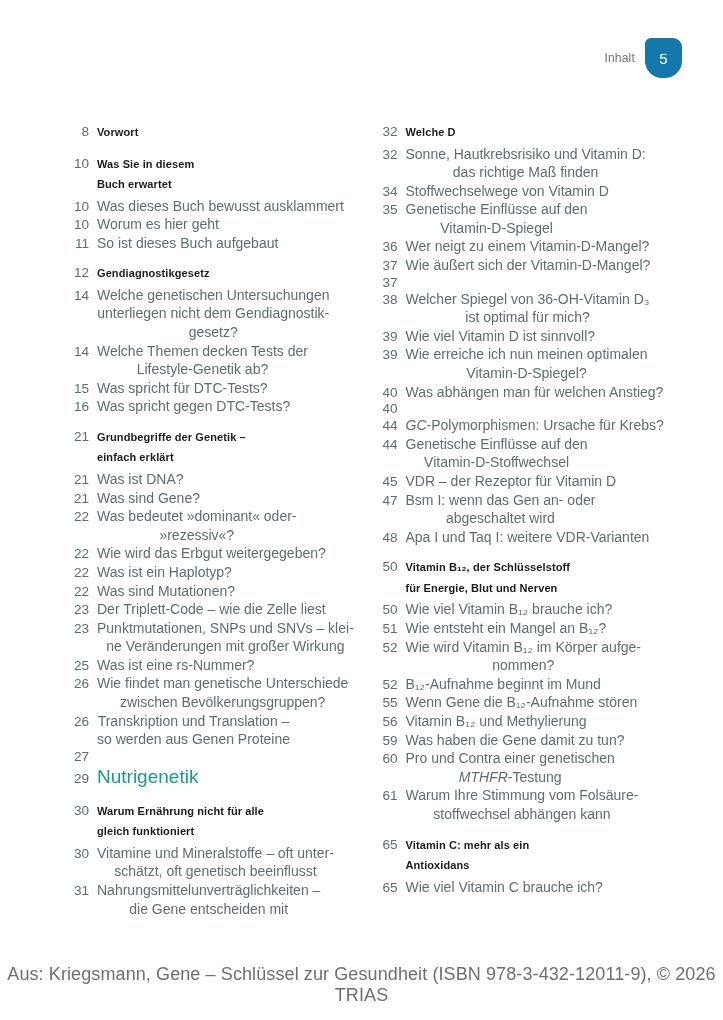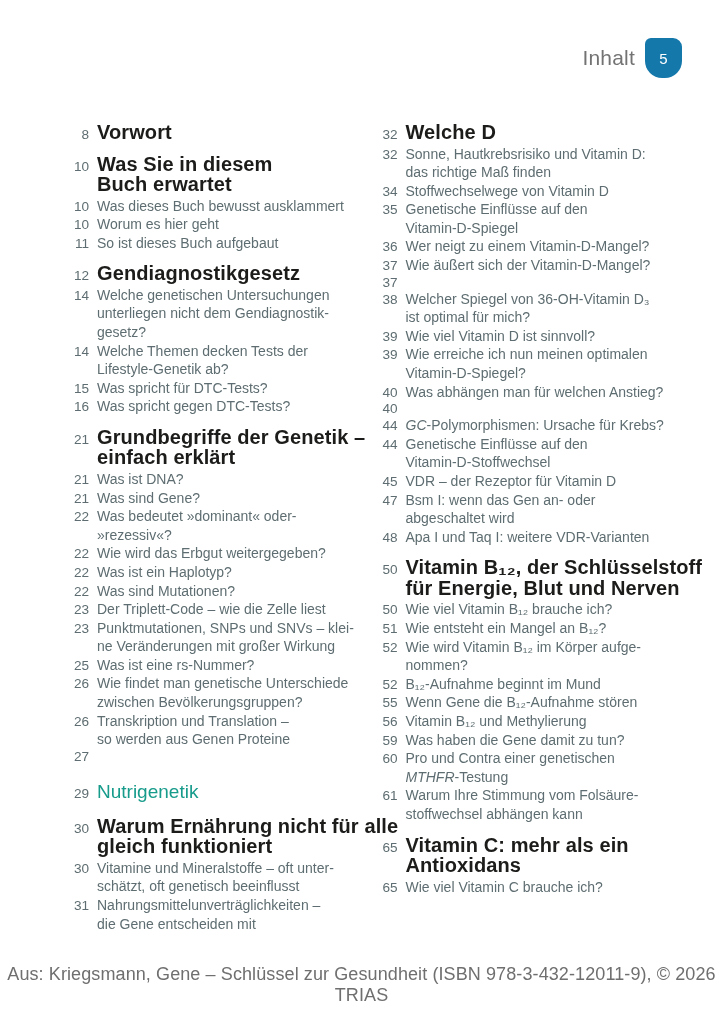--- a/index.html
+++ b/index.html
@@ -11,21 +11,21 @@
     font-family:"Liberation Sans","DejaVu Sans",sans-serif;
     -webkit-font-smoothing:antialiased;
   }
   
   .page-header{
     position:absolute;top:38px;left:0;right:41px;
     display:flex;justify-content:flex-end;align-items:center;
     gap:10px;
   }
   .header-label{
-    color:#737373;font-size:21px;letter-spacing:.2px;
+    color:#737373;font-size:12px;letter-spacing:.2px;
   }
   .badge{
     width:37px;height:40px;
     background:#1478ab;
     border-radius:6px 9px 17px 17px;
     display:flex;align-items:center;justify-content:center;
     color:#ffffff;font-size:15px;
   }
   
   .toc{
@@ -34,30 +34,30 @@
   }
   .col{flex:1 1 0;min-width:0;}
   .row{display:flex;align-items:baseline;margin:0;}
   .num{
     flex:none;width:21px;text-align:right;padding-right:8px;
     color:#5e6d71;font-size:13.6px;
   }
   .txt{white-space:pre;}
   
   .row.entry .txt{
-    color:#5e6d71;font-size:14px;line-height:18.6px;
+    color:#5e6d71;font-size:14px;line-height:18.6px;text-align:center;
   }
   
   .row.section{margin-top:11px;margin-bottom:2px;}
   .row.section .txt{
-    color:#1c1c1a;font-weight:700;font-size:20px;line-height:20.5px;
+    color:#1c1c1a;font-weight:700;font-size:11px;line-height:20.5px;
     letter-spacing:.1px;
   }
   
-  .row.chapter{margin-top:15px;margin-bottom:7px;}
+  .row.chapter{margin-top:0;margin-bottom:7px;}
   .row.chapter .txt{
     color:#179b8b;font-weight:400;font-size:19px;line-height:26px;
   }
   .col > .row:first-child{margin-top:0;}
   
   .page-footer{
     position:absolute;left:0;right:0;bottom:14px;
     text-align:center;
     color:#6f6f6f;font-size:18px;letter-spacing:.1px;
   }

